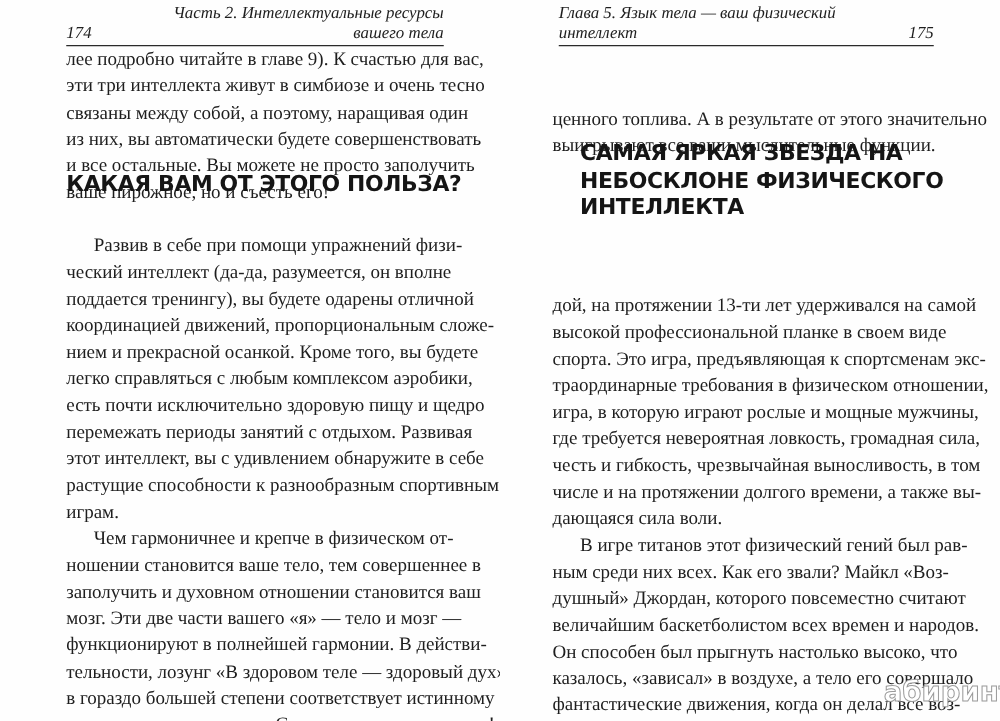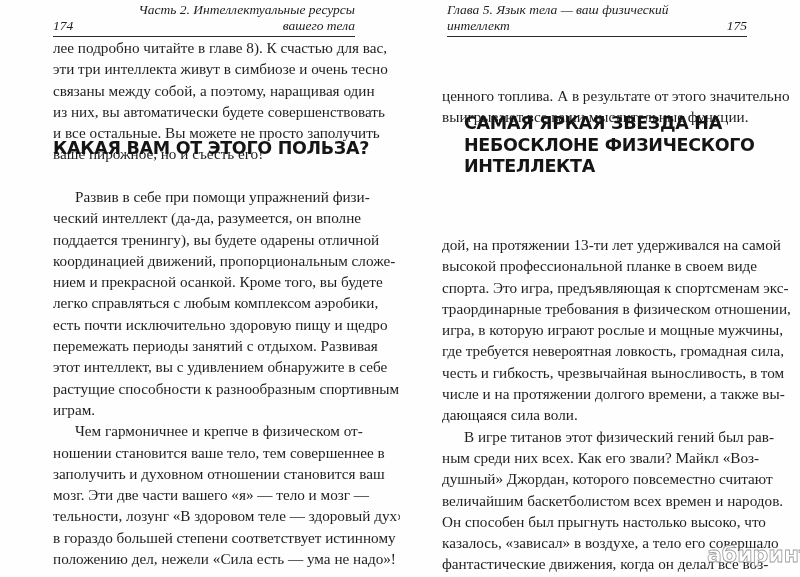--- a/index.html
+++ b/index.html
@@ -66,21 +66,21 @@
 
 <div class="gutter"></div>
 
 <div class="page left">
   <div class="running-head">
     <span class="pnum">174</span>
     <span class="running-title">Часть 2. Интеллектуальные ресурсы вашего тела</span>
   </div>
 
   <div class="text-block" style="top:37px;">
-    <span class="line">лее подробно читайте в главе 8). К счастью для вас,</span>
+    <span class="line">лее подробно читайте в главе 9). К счастью для вас,</span>
     <span class="line">эти три интеллекта живут в симбиозе и очень тесно</span>
     <span class="line">связаны между собой, а поэтому, наращивая один</span>
     <span class="line">из них, вы автоматически будете совершенствовать</span>
     <span class="line">и все остальные. Вы можете не просто заполучить</span>
     <span class="line last">ваше пирожное, но и съесть его!</span>
   </div>
 
   <div class="heading">КАКАЯ ВАМ ОТ ЭТОГО ПОЛЬЗА?</div>
 
   <div class="text-block" style="top:186px;">
@@ -92,20 +92,21 @@
     <span class="line">легко справляться с любым комплексом аэробики,</span>
     <span class="line">есть почти исключительно здоровую пищу и щедро</span>
     <span class="line">перемежать периоды занятий с отдыхом. Развивая</span>
     <span class="line">этот интеллект, вы с удивлением обнаружите в себе</span>
     <span class="line">растущие способности к разнообразным спортивным</span>
     <span class="line last">играм.</span>
     <span class="line indent">Чем гармоничнее и крепче в физическом от-</span>
     <span class="line">ношении становится ваше тело, тем совершеннее в</span>
     <span class="line">заполучить и духовном отношении становится ваш</span>
     <span class="line">мозг. Эти две части вашего «я» — тело и мозг —</span>
+    <span class="line">функционируют в полнейшей гармонии. В действи-</span>
     <span class="line">тельности, лозунг «В здоровом теле — здоровый дух»</span>
     <span class="line">в гораздо большей степени соответствует истинному</span>
     <span class="line">положению дел, нежели «Сила есть — ума не надо»!</span>
 
   </div>
 </div>
 
 <div class="page right">
   <div class="running-head">
     <span class="running-title">Глава 5. Язык тела — ваш физический интеллект</span>

